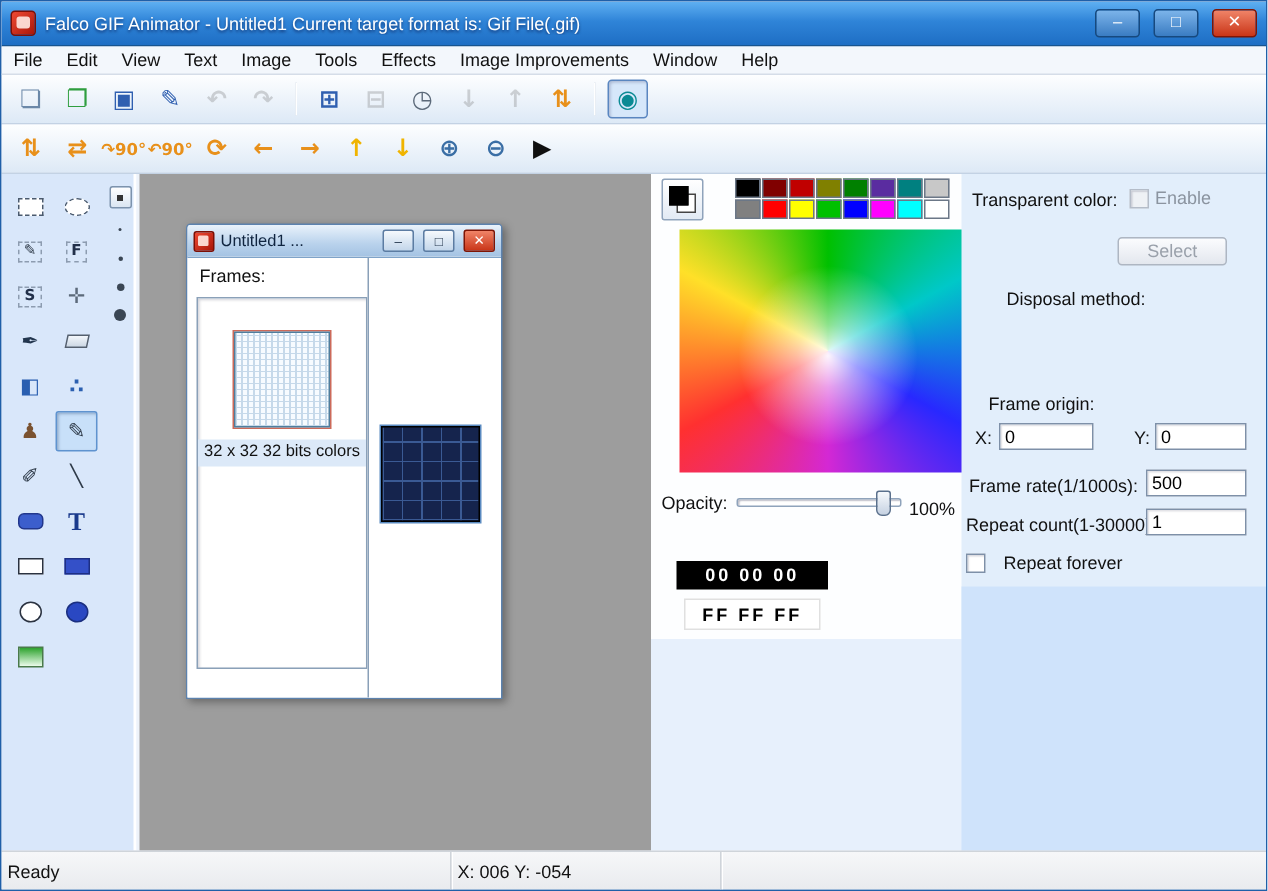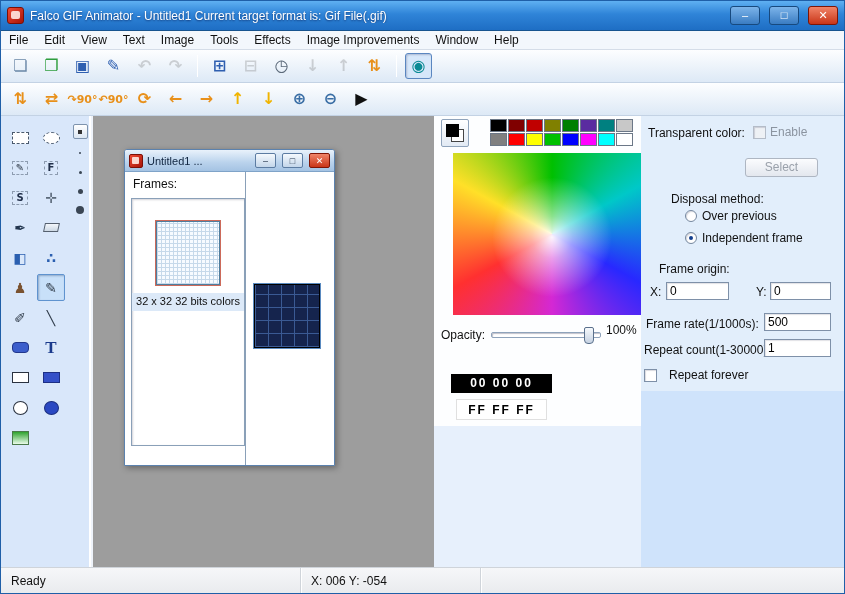--- a/index.html
+++ b/index.html
@@ -104,21 +104,21 @@
   .swatch{width:17px;height:13px;border:1px solid #6b7787;}
   #hue-picker{position:absolute;left:19px;top:37px;width:198px;height:162px;
     background:
       radial-gradient(circle at 50% 52%, rgba(255,255,255,.95) 0%, rgba(255,255,255,.55) 16%, rgba(255,255,255,0) 46%),
       conic-gradient(from 0deg at 50% 50%, #00c000, #00c8c8 17%, #2828ff 33%, #d428d4 50%, #ff3030 67%, #ffe028 83%, #00c000 100%);}
   #opacity-label{position:absolute;left:7px;top:212px;}
   #opacity-slider{position:absolute;left:57px;top:216px;width:110px;height:6px;background:#fff;
     border:1px solid #8fa3bb;box-shadow:inset 1px 1px 1px rgba(0,0,40,.25);border-radius:2px;}
   #opacity-thumb{position:absolute;left:92px;top:-6px;width:10px;height:17px;
     background:linear-gradient(#f6f9fc,#c6d2e2);border:1px solid #5a708c;border-radius:2px 2px 4px 4px;}
-  #opacity-value{position:absolute;left:172px;top:207px;text-align:right;}
+  #opacity-value{position:absolute;left:172px;top:216px;text-align:right;}
   #fg-hex{position:absolute;left:17px;top:258px;width:101px;height:19px;background:#000;color:#fff;
     font-weight:bold;text-align:center;line-height:19px;letter-spacing:2px;}
   #bg-hex{position:absolute;left:22px;top:283px;width:91px;height:21px;background:#fff;color:#000;
     font-weight:bold;text-align:center;line-height:21px;letter-spacing:2px;border:1px solid #e0e0e0;}
   #color-panel-footer{position:absolute;left:0;top:310px;right:0;bottom:0;background:#e7f0fc;}
 
   
   .opt-label{position:absolute;white-space:nowrap;}
   .dim{color:#8b94a0;}
   .checkbox{display:inline-block;width:13px;height:13px;background:#fff;border:1px solid #7e90a8;
@@ -133,21 +133,21 @@
     border:1px solid #aeb6c2;border-radius:3px;color:#9aa1ab;text-align:center;line-height:17px;}
   .txt-input{position:absolute;height:18px;border:1px solid #7e90a8;background:#fff;font-family:"Liberation Sans","DejaVu Sans",sans-serif;
     font-size:12px;padding:0 3px;box-shadow:inset 1px 1px 1px rgba(0,0,40,.12);}
   #enable-wrap{position:absolute;left:112px;top:9px;display:flex;align-items:center;gap:4px;}
   #repeat-wrap{position:absolute;left:3px;top:252px;display:flex;align-items:center;gap:12px;}
   #options-footer{position:absolute;left:0;top:275px;right:0;bottom:0;background:#cfe3fb;}
 
   
   #statusbar{position:absolute;left:0;bottom:0;width:100%;height:26px;background:linear-gradient(#f6f7f9,#e9ebee);
     border-top:1px solid #cfd4da;display:flex;align-items:center;}
-  .sb-seg{height:100%;display:flex;align-items:center;padding:0 10px;border-right:1px solid #cfd4da;box-shadow:1px 0 0 #fff;}
+  .sb-seg{height:100%;display:flex;align-items:center;padding:0 4px;border-right:1px solid #cfd4da;box-shadow:1px 0 0 #fff;}
   #sb-ready{width:300px;}
   #sb-coords{width:180px;}
   #sb-rest{flex:1;border-right:none;box-shadow:none;}
 </style>
 </head>
 <body>
 
 <div id="app">
 
   <div id="titlebar">
@@ -398,30 +398,20 @@
 
     <div id="options-panel">
       <span class="opt-label" style="left:7px;top:10px;">Transparent color:</span>
       <div id="enable-wrap">
         <span class="checkbox disabled"></span>
         <span class="dim">Enable</span>
       </div>
       <div id="select-button">Select</div>
 
       <span class="opt-label" style="left:30px;top:76px;">Disposal method:</span>
-      <div id="disposal-options">
-          <div class="radio-row">
-            <span class="radio"></span>
-            <span>Over previous</span>
-          </div>
-          <div class="radio-row">
-            <span class="radio checked"></span>
-            <span>Independent frame</span>
-          </div>
-        </div>
 
       <span class="opt-label" style="left:18px;top:146px;">Frame origin:</span>
       <span class="opt-label" style="left:9px;top:169px;">X:</span>
       <input class="txt-input" style="left: 25px; top: 166px; width: 63px;" value="0">
       <span class="opt-label" style="left:115px;top:169px;">Y:</span>
       <input class="txt-input" style="left: 129px; top: 166px; width: 61px;" value="0">
 
       <span class="opt-label" style="left:5px;top:201px;">Frame rate(1/1000s):</span>
       <input class="txt-input" style="left: 123px; top: 197px; width: 67px;" value="500">
 

